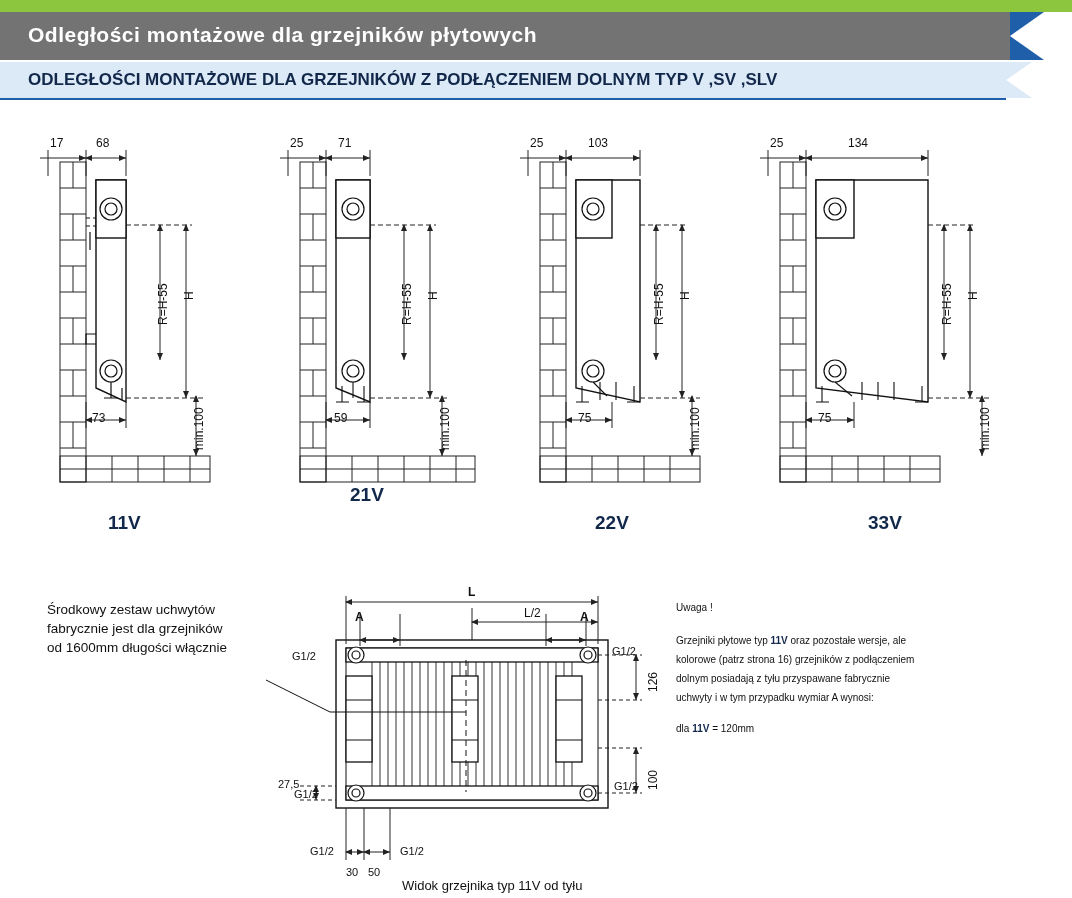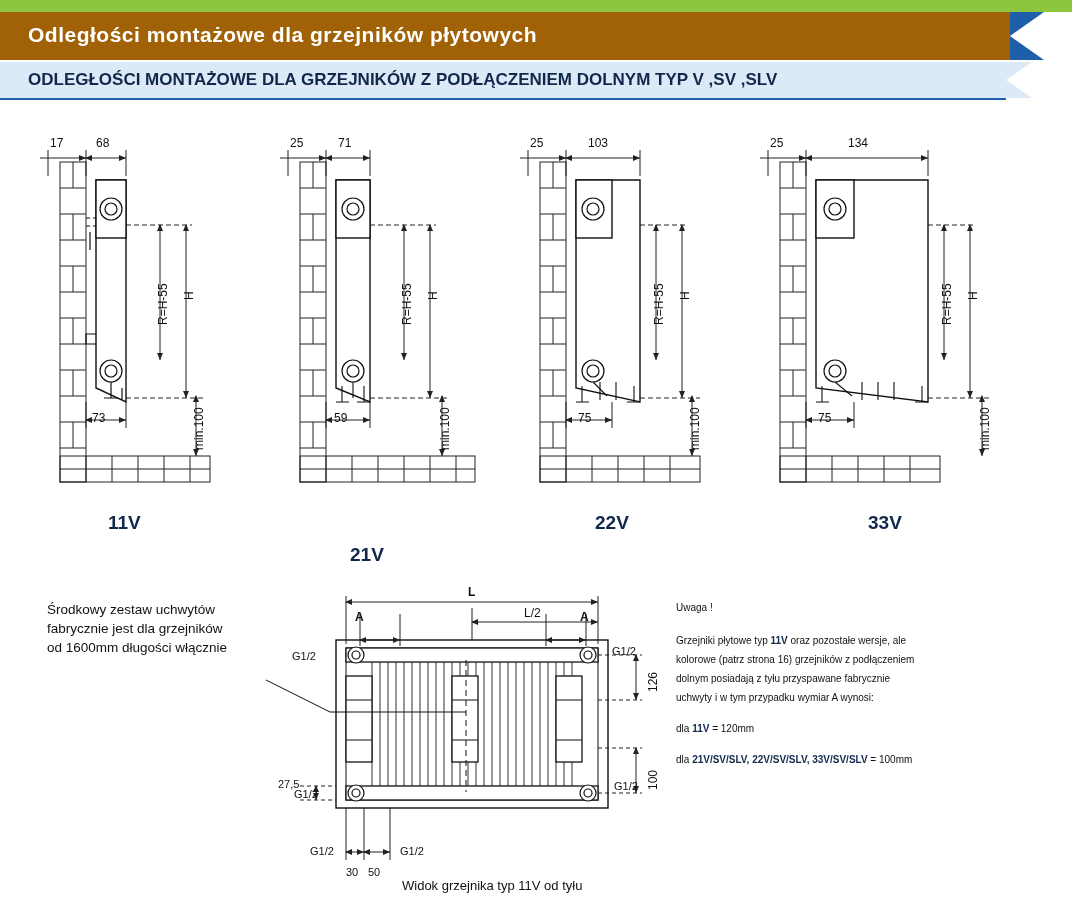--- a/index.html
+++ b/index.html
@@ -12,21 +12,21 @@
     overflow:hidden;
   }
   .page{position:absolute;inset:0;}
 
   
   .hdr-green{
     position:absolute;left:0;top:0;width:1072px;height:12px;background:#8cc63f;
   }
   .hdr-band1{
     position:absolute;left:0;top:12px;width:1010px;height:48px;
-    background:#a16207;
+    background:#737373;
     color:#fff;
   }
   .hdr-band1:after{
     content:"";position:absolute;right:-34px;top:0;width:0;height:0;
     border-top:24px solid #1f5fa9;border-bottom:24px solid #1f5fa9;border-right:34px solid transparent;
   }
   .hdr-band1 .t{
     position:absolute;left:28px;top:11px;font-size:21px;font-weight:bold;letter-spacing:.5px;
     white-space:nowrap;
   }
@@ -486,21 +486,21 @@
   <div class="vlbl" style="left:192px;top:450px;">min.100</div>
   <div class="lbl" style="left:92px;top:411px;">73</div>
   <div class="unit-title" style="left:108px;top:512px;">11V</div>
 
   <div class="lbl" style="left:290px;top:136px;">25</div>
   <div class="lbl" style="left:338px;top:136px;">71</div>
   <div class="vlbl" style="left:400px;top:325px;">R=H-55</div>
   <div class="vlbl b" style="left:426px;top:300px;">H</div>
   <div class="vlbl" style="left:438px;top:450px;">min.100</div>
   <div class="lbl" style="left:334px;top:411px;">59</div>
-  <div class="unit-title" style="left:350px;top:544px;">21V</div>
+  <div class="unit-title" style="left:350px;top:484px;">21V</div>
 
   <div class="lbl" style="left:530px;top:136px;">25</div>
   <div class="lbl" style="left:588px;top:136px;">103</div>
   <div class="vlbl" style="left:652px;top:325px;">R=H-55</div>
   <div class="vlbl b" style="left:678px;top:300px;">H</div>
   <div class="vlbl" style="left:688px;top:450px;">min.100</div>
   <div class="lbl" style="left:578px;top:411px;">75</div>
   <div class="unit-title" style="left:595px;top:512px;">22V</div>
 
   <div class="lbl" style="left:770px;top:136px;">25</div>
@@ -543,18 +543,15 @@
     <div style="margin-bottom:14px;">Uwaga !</div>
     <div>
       <span>Grzejniki płytowe typ </span><b style="color:#12284b;">11V</b><span> oraz pozostałe wersje, ale</span>
     </div>
     <div>kolorowe (patrz strona 16) grzejników z podłączeniem</div>
     <div>dolnym posiadają z tyłu przyspawane fabrycznie</div>
     <div>uchwyty i w tym przypadku wymiar A wynosi:</div>
     <div style="margin-top:12px;">
       <span>dla </span><b style="color:#12284b;">11V</b><span> = 120mm</span>
     </div>
-    <div style="margin-top:12px;">
-      <span>dla </span><b style="color:#12284b;">21V/SV/SLV, 22V/SV/SLV, 33V/SV/SLV</b><span> = 100mm</span>
-    </div>
   </div>
 
 </div>
 
 </body></html>

